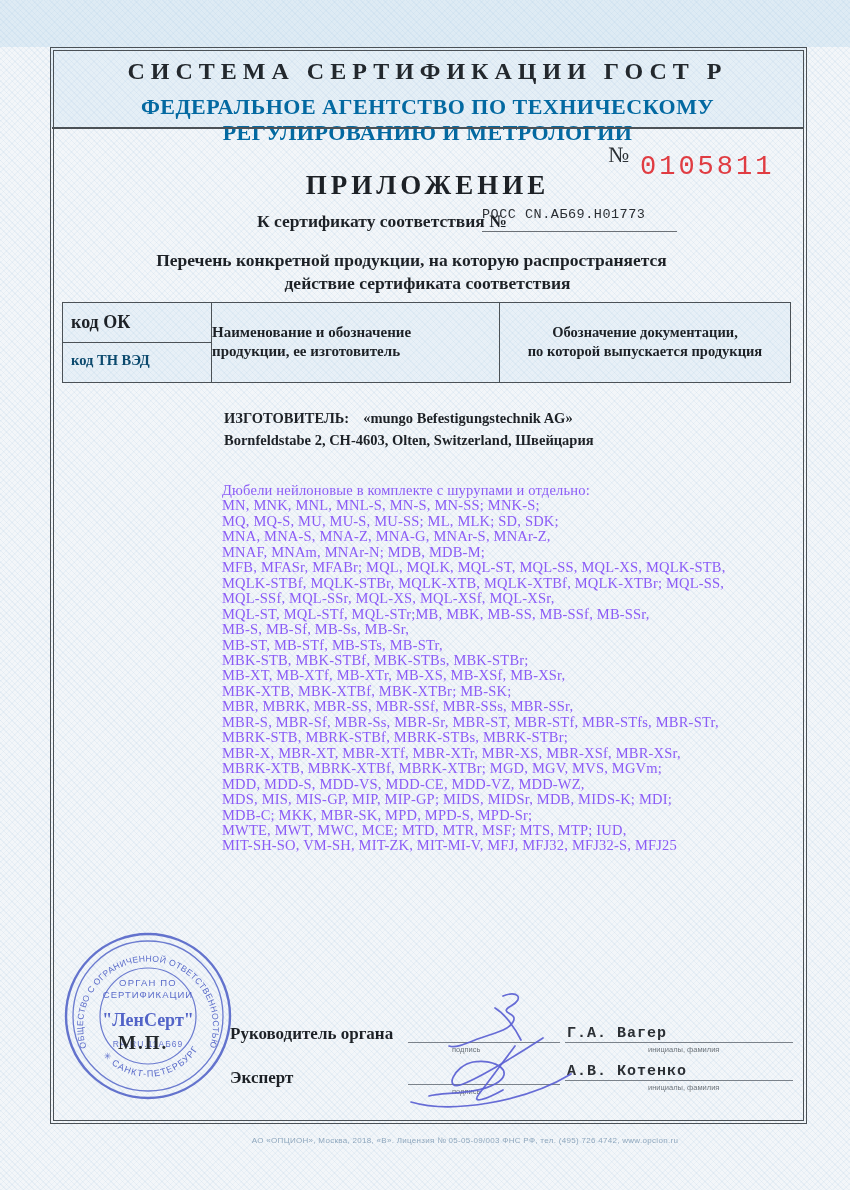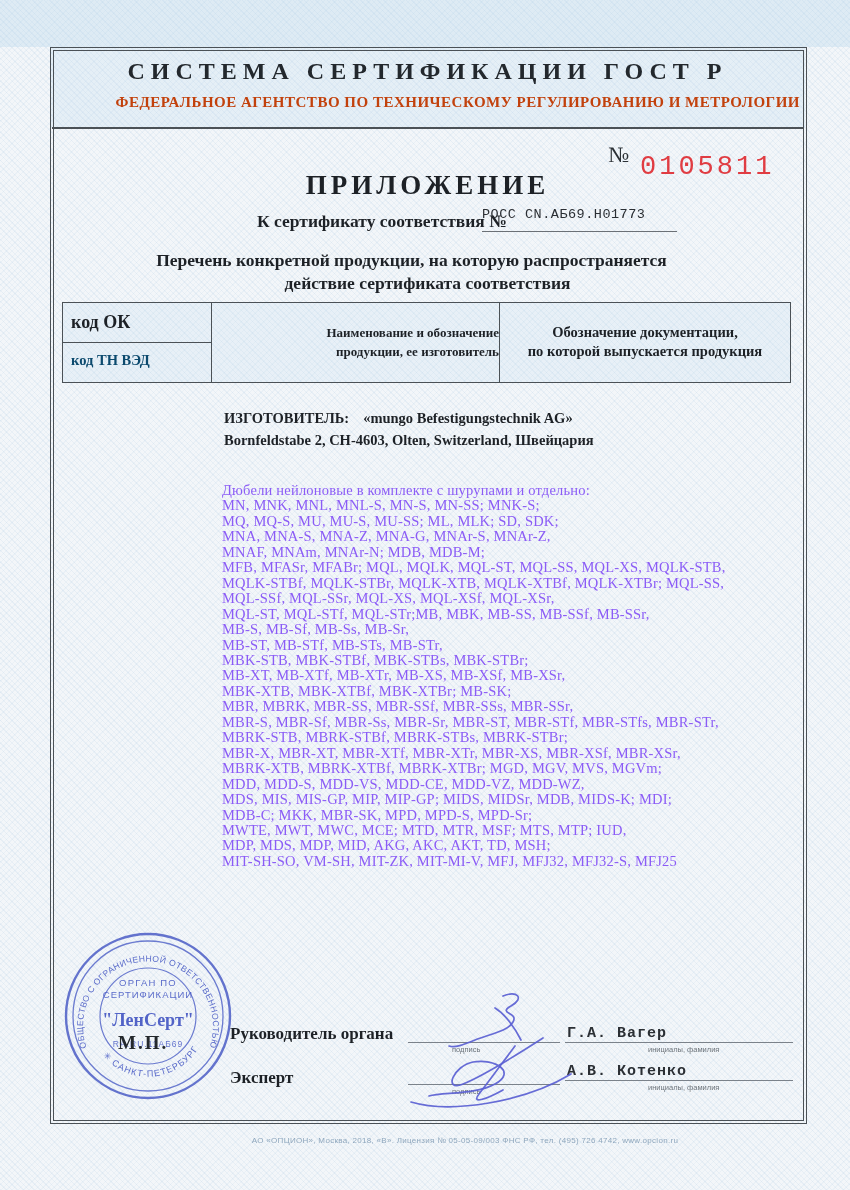--- a/index.html
+++ b/index.html
@@ -14,22 +14,22 @@
   .tint-head{position:absolute;left:51px;top:48px;width:754px;height:80px;background:rgba(180,215,238,.22);}
   .frame{position:absolute;left:50px;top:47px;width:755px;height:1075px;
          border:1px solid #4b5156;outline:1px solid #4b5156;outline-offset:-4px;background:transparent;}
   .hline{position:absolute;background:#4b5156;height:1px;}
   .abs{position:absolute;}
   .serif{font-family:"Liberation Serif","DejaVu Serif",serif;}
   .mono{font-family:"Liberation Mono","DejaVu Sans Mono",monospace;}
 
   .header1{left:55px;top:58px;width:745px;font-size:24px;font-weight:bold;
            letter-spacing:6px;color:#23282d;text-align:center;}
-  .header2{left:55px;top:94px;width:745px;font-size:15px;font-weight:bold;
-           letter-spacing:.5px;color:#c2410c;text-align:right;}
+  .header2{left:55px;top:94px;width:745px;font-size:22px;font-weight:bold;
+           letter-spacing:.5px;color:#0369a1;text-align:center;}
   .divider{left:52px;top:127px;width:751px;height:2px;}
 
   .num-label{left:608px;top:142px;font-size:22px;color:#2c3136;}
   .num-value{left:640px;top:152px;font-size:27px;letter-spacing:3px;color:#e03c42;}
 
   .doc-title{left:55px;top:170px;width:745px;font-size:27px;font-weight:bold;
              letter-spacing:4px;color:#1d2126;text-align:center;}
   .cert-label{left:257px;top:211px;font-size:17.5px;font-weight:bold;color:#1d2126;}
   .cert-value{left:482px;top:207px;width:200px;font-size:13.5px;letter-spacing:.5px;
               color:#2b2f34;text-align:left;}
@@ -37,22 +37,22 @@
   .subtitle1{left:39px;top:250px;width:745px;font-size:17.5px;font-weight:bold;color:#1d2126;text-align:center;}
   .subtitle2{left:55px;top:273px;width:745px;font-size:17.5px;font-weight:bold;color:#1d2126;text-align:center;}
 
   .table{left:62px;top:302px;width:727px;height:79px;border:1px solid #4b5156;
          background:rgba(190,222,240,.20);}
   .tcol-line1{position:absolute;left:148px;top:0;width:1px;height:79px;background:#4b5156;}
   .tcol-line2{position:absolute;left:436px;top:0;width:1px;height:79px;background:#4b5156;}
   .trow-split{position:absolute;left:0;top:39px;width:148px;height:1px;background:#4b5156;}
   .tcell-ok{position:absolute;left:8px;top:9px;font-size:18px;font-weight:bold;color:#1d2126;}
   .tcell-tnved{position:absolute;left:8px;top:49px;font-size:14.5px;font-weight:bold;color:#0c4a6e;}
-  .tcell-mid{position:absolute;left:149px;top:20px;width:287px;font-size:13px;font-weight:bold;
-             color:#1d2126;text-align:right;white-space:pre-line;line-height:19px;}
+  .tcell-mid{position:absolute;left:149px;top:20px;width:287px;font-size:15px;font-weight:bold;
+             color:#1d2126;text-align:left;white-space:pre-line;line-height:19px;}
   .tcell-right{position:absolute;left:437px;top:20px;width:290px;font-size:14.5px;font-weight:bold;
              color:#1d2126;text-align:center;white-space:pre-line;line-height:19px;}
 
   .mfr1{left:224px;top:410px;font-size:14.5px;font-weight:bold;color:#1d2126;}
   .mfr1 .gap{display:inline-block;width:14px;}
   .mfr2{left:224px;top:432px;font-size:14.5px;font-weight:bold;color:#1d2126;}
 
   .product-list{left:222px;top:483px;width:580px;font-size:14.5px;font-weight:normal;
                 color:#8b5cf6;line-height:15.45px;letter-spacing:.2px;white-space:nowrap;}
 
@@ -137,21 +137,20 @@
     <div>MBK-XTB, MBK-XTBf, MBK-XTBr; MB-SK;</div>
     <div>MBR, MBRK, MBR-SS, MBR-SSf, MBR-SSs, MBR-SSr,</div>
     <div>MBR-S, MBR-Sf, MBR-Ss, MBR-Sr, MBR-ST, MBR-STf, MBR-STfs, MBR-STr,</div>
     <div>MBRK-STB, MBRK-STBf, MBRK-STBs, MBRK-STBr;</div>
     <div>MBR-X, MBR-XT, MBR-XTf, MBR-XTr, MBR-XS,  MBR-XSf, MBR-XSr,</div>
     <div>MBRK-XTB, MBRK-XTBf, MBRK-XTBr; MGD, MGV, MVS, MGVm;</div>
     <div>MDD, MDD-S, MDD-VS, MDD-CE, MDD-VZ, MDD-WZ,</div>
     <div>MDS, MIS, MIS-GP, MIP, MIP-GP; MIDS, MIDSr, MDB, MIDS-K; MDI;</div>
     <div>MDB-C; MKK, MBR-SK, MPD, MPD-S, MPD-Sr;</div>
     <div>MWTE, MWT, MWC, MCE; MTD, MTR, MSF; MTS, MTP; IUD,</div>
-    <div>MDP, MDS, MDP, MID, AKG, AKC, AKT, TD, MSH;</div>
     <div>MIT-SH-SO, VM-SH, MIT-ZK, MIT-MI-V, MFJ,  MFJ32, MFJ32-S, MFJ25</div>
   </div>
 
 <div class="abs stamp-wrap">
   <svg width="172" height="172" viewBox="0 0 172 172">
     <circle cx="86" cy="86" r="82" fill="none" stroke="#4a5cc5" stroke-width="2.4" opacity=".85"></circle>
     <circle cx="86" cy="86" r="75" fill="none" stroke="#4a5cc5" stroke-width="1.3" opacity=".8"></circle>
     <circle cx="86" cy="86" r="48" fill="none" stroke="#4a5cc5" stroke-width="1.2" opacity=".8"></circle>
     <defs>
       <path id="ringPath" d="M 24.5 117.5 A 65 65 0 1 1 147.5 117.5"></path>

